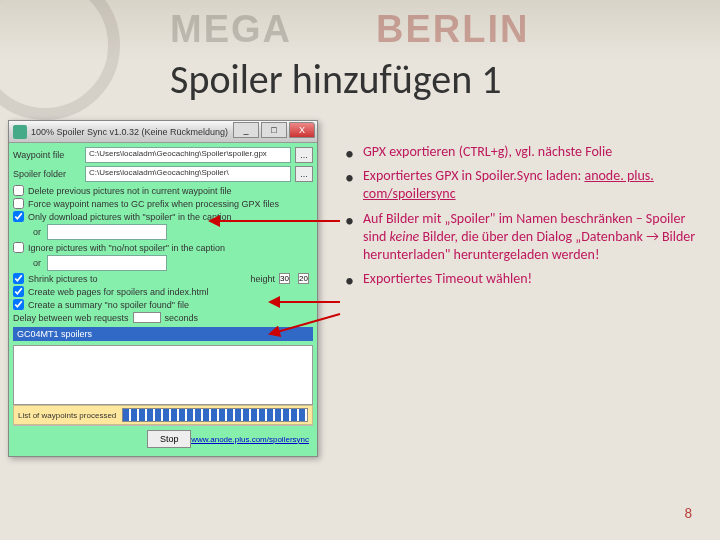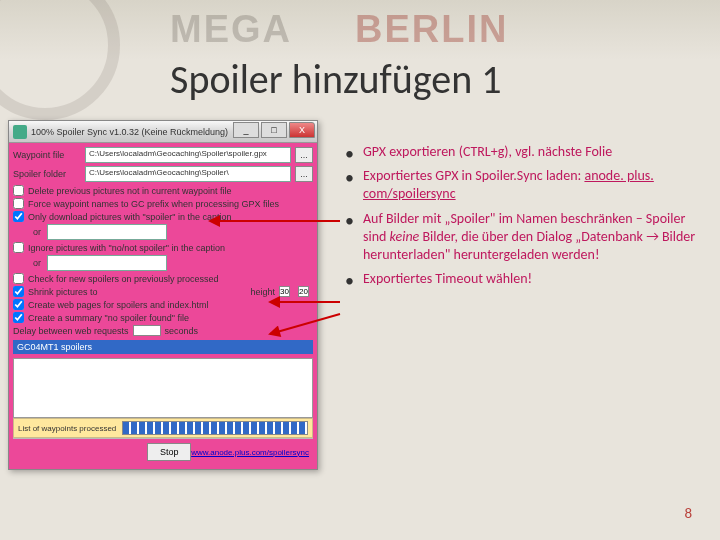--- a/index.html
+++ b/index.html
@@ -1,22 +1,22 @@
 <!DOCTYPE html>
 <html><head>
 <meta charset="utf-8">
 <style>
 *{margin:0;padding:0;box-sizing:border-box}
 body{width:720px;height:540px;font-family:Calibri,Arial,sans-serif;background:#e8e4dc;position:relative;overflow:hidden}
 .bg-watermark{position:absolute;top:0;left:0;width:100%;height:60px;background:linear-gradient(180deg,#d8d4c8 0%,#e8e4dc 100%);z-index:0}
 .mega-text{position:absolute;top:8px;left:170px;font-family:Impact,Arial Black,sans-serif;font-size:38px;font-weight:900;letter-spacing:2px;color:rgba(80,70,65,0.25);z-index:1}
-.berlin-text{position:absolute;top:8px;left:355px;font-family:Impact,Arial Black,sans-serif;font-size:38px;font-weight:900;letter-spacing:2px;color:rgba(150,40,30,0.35);z-index:1}
+.berlin-text{position:absolute;top:8px;left:376px;font-family:Impact,Arial Black,sans-serif;font-size:38px;font-weight:900;letter-spacing:2px;color:rgba(150,40,30,0.35);z-index:1}
 .wheel{position:absolute;top:-30px;left:-30px;width:150px;height:150px;border:12px solid rgba(100,90,80,0.15);border-radius:50%;z-index:0}
 .title{position:absolute;top:55px;left:170px;font-size:40px;color:#333;z-index:2}
-.app-window{position:absolute;top:120px;left:8px;width:310px;background:#ec4899;border:1px solid #888;box-shadow:2px 2px 6px rgba(0,0,0,0.3);font-family:Tahoma,Arial,sans-serif;font-size:9px;z-index:2}
+.app-window{position:absolute;top:120px;left:8px;width:310px;background:#86efac;border:1px solid #888;box-shadow:2px 2px 6px rgba(0,0,0,0.3);font-family:Tahoma,Arial,sans-serif;font-size:9px;z-index:2}
 .titlebar{height:22px;background:linear-gradient(180deg,#f8f8f8 0%,#d8d8d8 50%,#c8c8c8 100%);border-bottom:1px solid #999;display:flex;align-items:center;padding:0 4px;position:relative}
 .titlebar-icon{width:14px;height:14px;background:#4a8;border-radius:2px;margin-right:4px}
 .titlebar-text{font-size:9px;color:#333}
 .win-btns{position:absolute;right:2px;top:1px;display:flex;gap:2px}
 .win-btn{width:26px;height:16px;border:1px solid #888;background:#ddd;font-size:9px;text-align:center;line-height:14px}
 .win-close{background:linear-gradient(180deg,#e88 0%,#c33 100%);color:#fff;border-radius:0 3px 0 0}
 .form{padding:4px;color:#333}
 .row{display:flex;align-items:center;margin-bottom:3px;gap:4px}
 .lbl{width:68px;font-size:9px}
 .field{flex:1;height:16px;border:1px solid #7a9;background:#fff;font-size:8px;padding:1px 3px;overflow:hidden;white-space:nowrap}
@@ -89,24 +89,20 @@
       </div>
     <label class="chk">
         <input type="checkbox" style="">
         <span>Ignore pictures with "no/not spoiler" in the caption</span>
       </label>
     <div class="chk indent">
         <span>or</span>
         <div class="field" style="flex:0 0 120px;margin-left:6px"></div>
       </div>
     <label class="chk">
-        <input type="checkbox" style="">
-        <span>Check for new spoilers on previously processed</span>
-      </label>
-    <label class="chk">
         <input type="checkbox" checked="" style="">
         <span>Shrink pictures to</span>
       <span style="margin-left:auto">height</span>
       <input class="num-field" value="300" style="">
       <input class="num-field" value="200" style="">
     </label>
     <label class="chk">
         <input type="checkbox" checked="" style="">
         <span>Create web pages for spoilers and index.html</span>
       </label>

